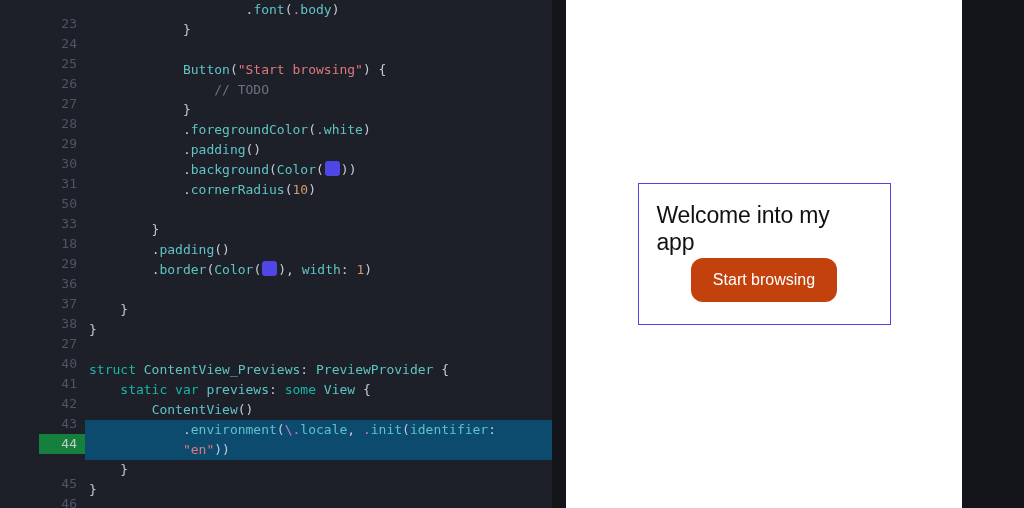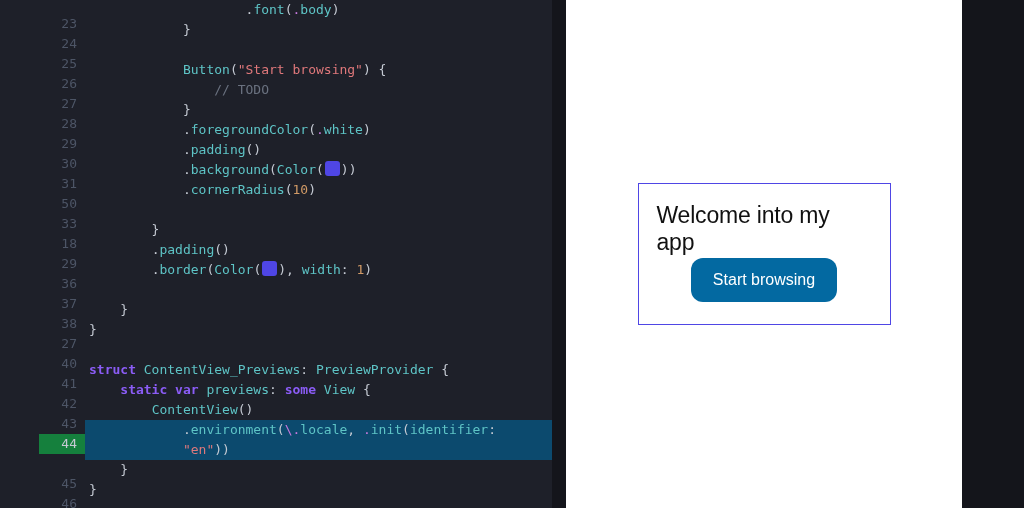--- a/index.html
+++ b/index.html
@@ -51,21 +51,21 @@
       height: 20px;
       padding-left: 4px;
     }
     .code-line.current {
       background: #0c4a6e;
     }
     .tok-method { color: #5ec4c6; }
     .tok-string { color: #e0787b; }
     .tok-comment { color: #6b7280; text-align: right; }
     .tok-number { color: #d19a66; margin-top: 19px; }
-    .tok-keyword { color: #8b5cf6; font-weight: bold; }
+    .tok-keyword { color: #14b8a6; }
     .tok-type { color: #5ec4c6; }
     .tok-property { color: #5ec4c6; }
     .tok-punct { color: #c5cad3; }
     .tok-dot { color: #c678dd; }
     .tok-escape { color: #c678dd; }
     .swatch {
       display: inline-block;
       width: 15px;
       height: 15px;
       background: #4f46e5;
@@ -110,21 +110,21 @@
       letter-spacing: -0.2px;
       margin-bottom: 2px;
     }
     .card-subtitle {
       font-size: 14px;
       color: #111;
       margin-bottom: 28px;
     }
     .start-button {
       align-self: center;
-      background: #0369a1;
+      background: #c2410c;
       color: #fff;
       font-size: 16px;
       font-family: -apple-system, BlinkMacSystemFont, sans-serif;
       padding: 13px 22px;
       border: none;
       border-radius: 12px;
       cursor: pointer;
     }
     .right-gap {
       width: 62px;

